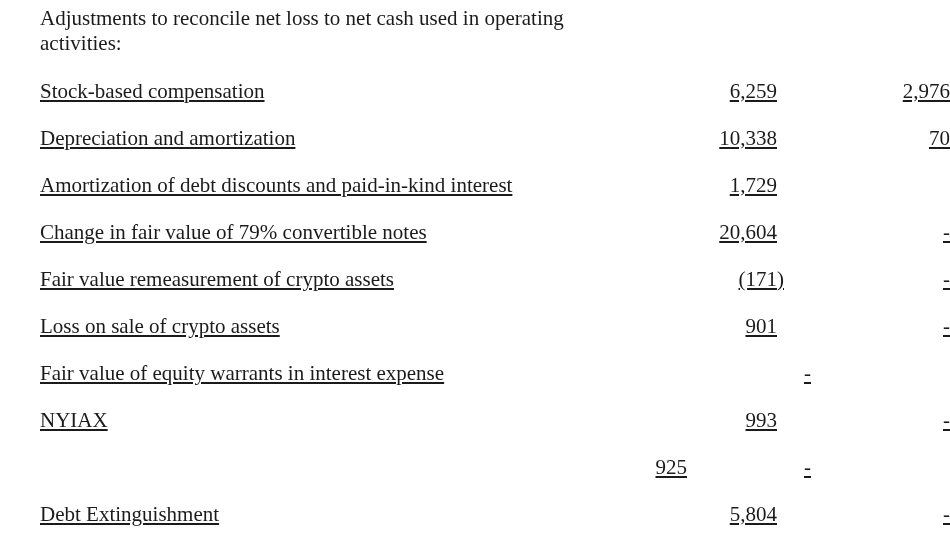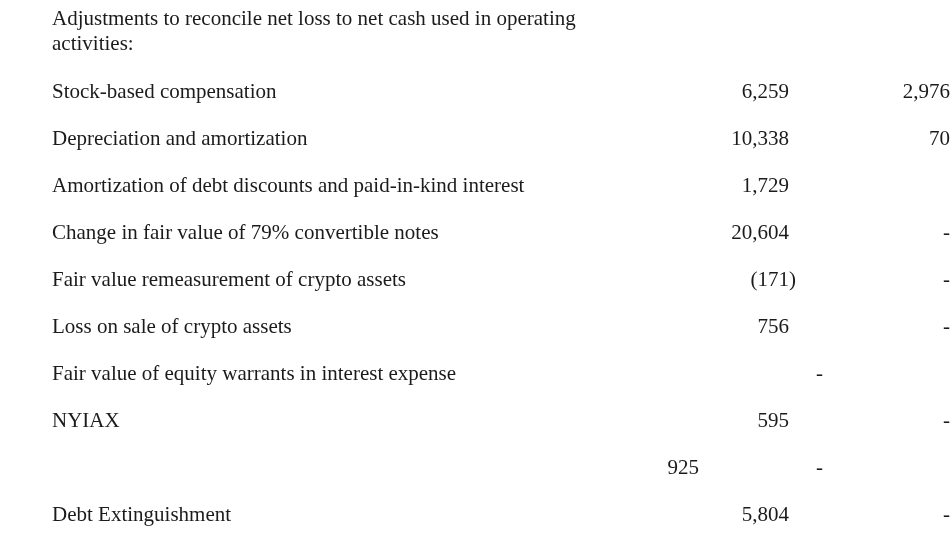--- a/index.html
+++ b/index.html
@@ -9,40 +9,41 @@
   }
   .page {
     position: relative;
     width: 950px;
     height: 533px;
     box-sizing: border-box;
     background: #ffffff;
     color: #1b1b1b;
     font-family: "Liberation Serif", "DejaVu Serif", serif;
     font-size: 21px;
-    padding: 6px 0 0 52px;
+    padding: 6px 0 0 40px;
     overflow: hidden;
   }
   .heading {
     max-width: 600px;
     line-height: 25px;
     margin: 0;
   }
   .rows {
     margin-top: 12px;
   }
   .row {
     display: grid;
     grid-template-columns: 647px 90px 34px auto;
     align-items: center;
     height: 47px;
   }
   .cell {
     white-space: nowrap;
     overflow: hidden;
+    text-decoration: underline;
   }
   .cell.num {
     text-align: right;
   }
 </style>
 </head>
 <body>
 
 <div class="page">
   <div class="heading">Adjustments to reconcile net loss to net cash used in operating activities:</div>
@@ -77,34 +78,34 @@
 
   <div class="row">
     <div class="cell label">Fair value remeasurement of crypto assets</div>
     <div class="cell num">(171</div>
     <div class="cell paren">)</div>
     <div class="cell num">-</div>
   </div>
 
   <div class="row">
     <div class="cell label">Loss on sale of crypto assets</div>
-    <div class="cell num">756</div>
+    <div class="cell num">901</div>
     <div class="cell paren"></div>
     <div class="cell num">-</div>
   </div>
 
   <div class="row">
     <div class="cell label">Fair value of equity warrants in interest expense</div>
     <div class="cell paren"></div>
     <div class="cell num">-</div>
   </div>
 
   <div class="row">
     <div class="cell label">NYIAX</div>
-    <div class="cell num">595</div>
+    <div class="cell num">993</div>
     <div class="cell paren"></div>
     <div class="cell num">-</div>
   </div>
 
   <div class="row">
     <div class="cell num">925</div>
     <div class="cell paren"></div>
     <div class="cell num">-</div>
   </div>
 

